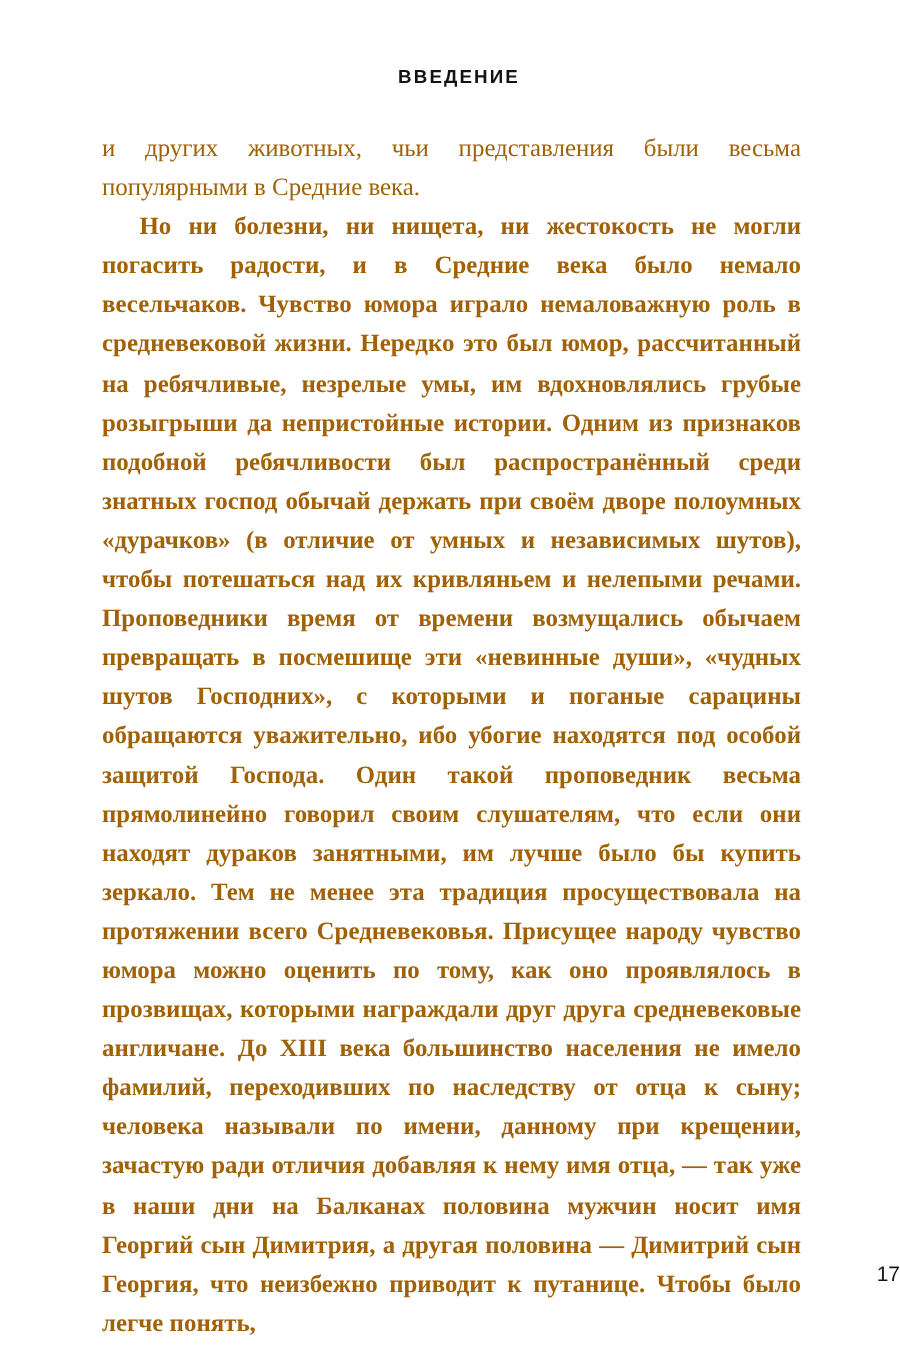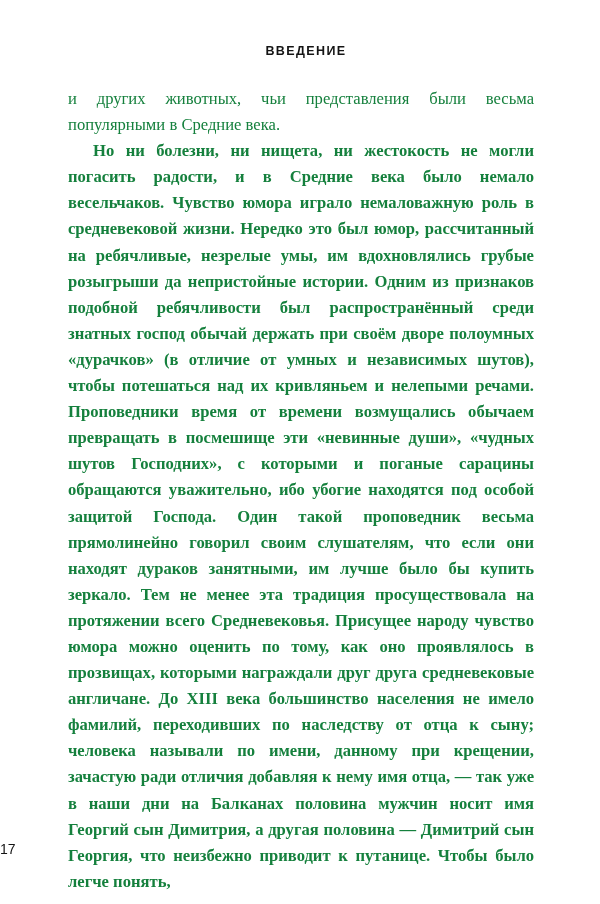--- a/index.html
+++ b/index.html
@@ -39,33 +39,33 @@
     top: 86px;
     left: 68px;
     width: 466px;
   }
   .text-block p {
     margin: 0;
     font-size: 16.6px;
     line-height: 26.1px;
     text-align: justify;
     text-justify: inter-word;
-    color: #15803d;
+    color: #a16207;
     hyphens: manual;
   }
   .text-block p.indent {
     text-indent: 25px;
     font-weight: bold;
   }
   .folio {
     position: absolute;
     bottom: 47px;
     left: 0;
     right: 0;
-    text-align: left;
+    text-align: right;
     font-family: "Liberation Sans", sans-serif;
     font-size: 14px;
     color: #141414;
   }
 </style>
 </head>
 <body>
 
 <div class="page">
 

